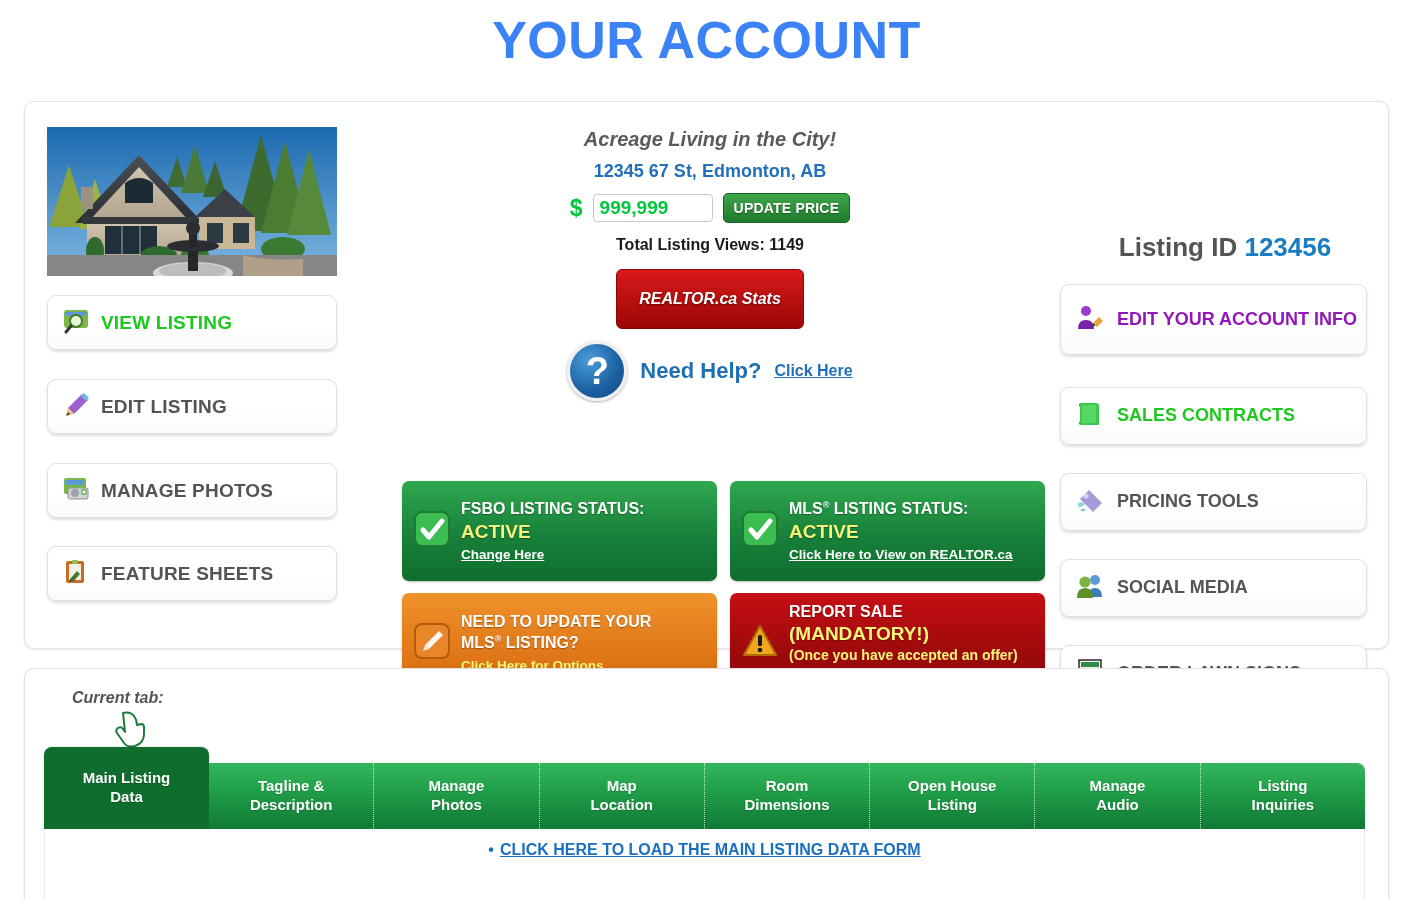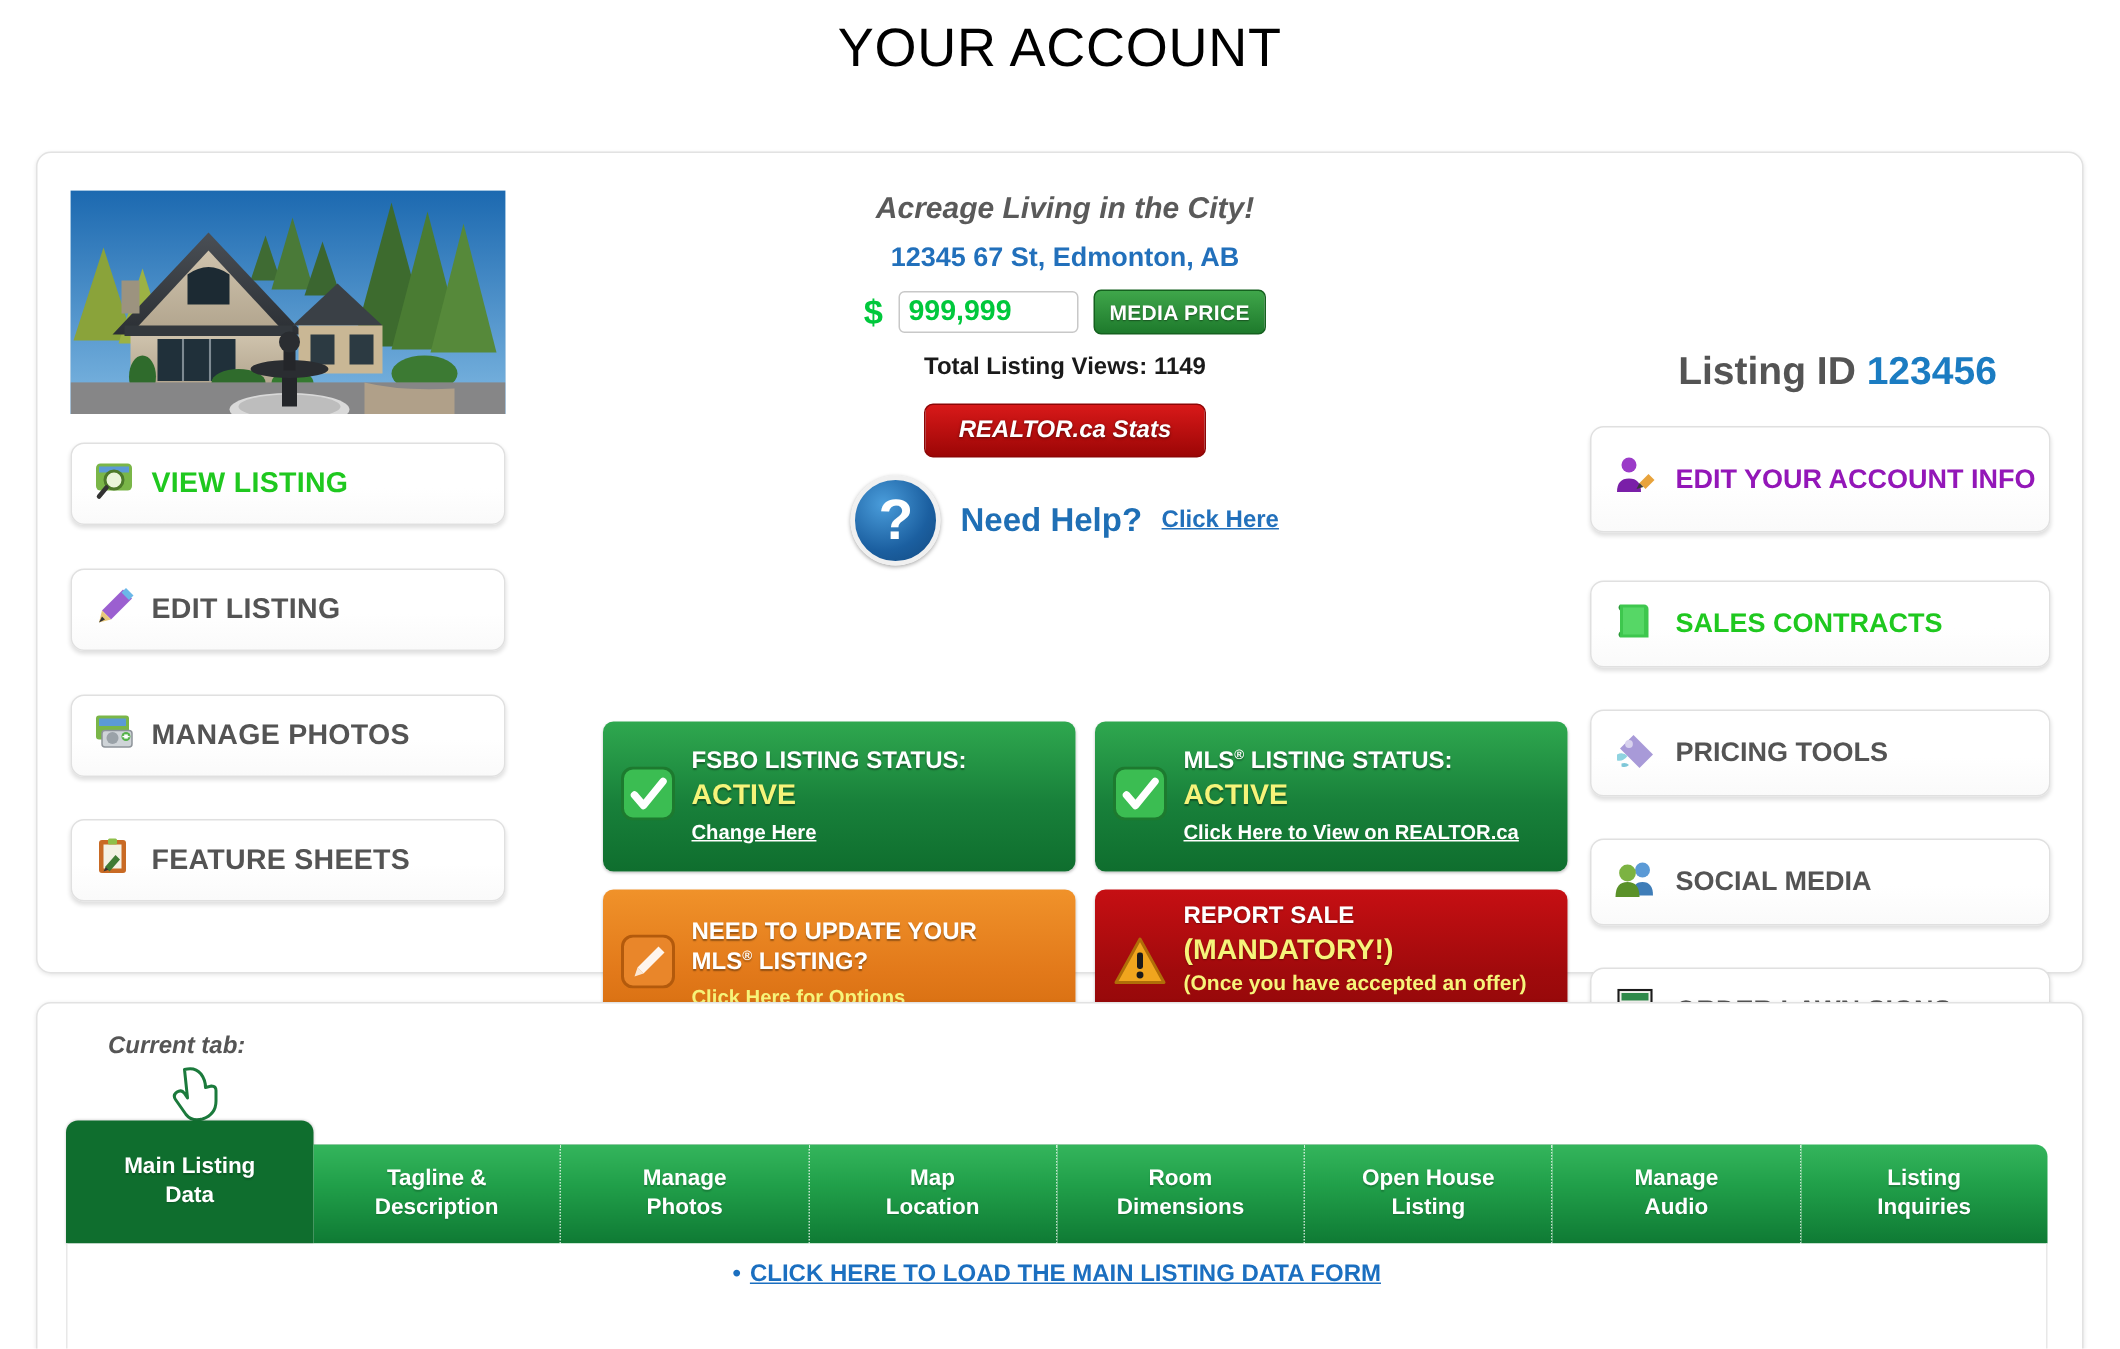--- a/index.html
+++ b/index.html
@@ -8,23 +8,23 @@
     width:1413px; height:899px;
     background:#ffffff;
     font-family:"Liberation Sans", sans-serif;
     overflow:hidden;
     position:relative;
   }
 
   
   .page-title {
     text-align:center;
-    font-size:36px;
-    font-weight:normal;
-    color:#000000;
+    font-size:52px;
+    font-weight:bold;
+    color:#3b82f6;
     letter-spacing:0.5px;
     padding-top:14px;
     line-height:1.0;
   }
 
   
   .panel {
     position:absolute;
     background:#fff;
     border:1px solid #e2e2e2;
@@ -102,21 +102,21 @@
     text-align:center; margin-top:13px;
     font-size:16px; font-weight:bold; color:#1a1a1a;
   }
   .views .num { font-size:16px; }
   .realtor-btn {
     display:block; margin:15px auto 0;
     background:linear-gradient(to bottom,#d81919 0%, #9c0606 100%);
     border:1px solid #8d0606;
     border-radius:6px;
     color:#fff; font-style:italic; font-weight:bold; font-size:16px;
-    padding:8px 22px;
+    padding:20px 22px;
     cursor:pointer;
     text-shadow:0 1px 2px rgba(0,0,0,0.5);
   }
   .help-row {
     display:flex; align-items:center; justify-content:center;
     margin-top:12px; gap:13px;
   }
   .qmark {
     width:60px; height:60px; border-radius:50%;
     background:radial-gradient(circle at 35% 30%, #4a9ddb 0%, #1b5fa0 60%, #134a80 100%);
@@ -359,21 +359,21 @@
     <span class="lbl">FEATURE SHEETS</span>
   </div>
 
   <div class="center-col">
     <div class="tagline">Acreage Living in the City!</div>
     <div class="address">12345 67 St, Edmonton, AB</div>
 
     <div class="price-row">
       <span class="dollar">$</span>
       <input class="price-input" value="999,999" style="">
-      <button class="update-price">MEDIA PRICE</button>
+      <button class="update-price">UPDATE PRICE</button>
     </div>
 
     <div class="views">
       <span>Total Listing Views:</span>
       <span class="num">1149</span>
     </div>
 
     <button class="realtor-btn">REALTOR.ca Stats</button>
 
     <div class="help-row">

